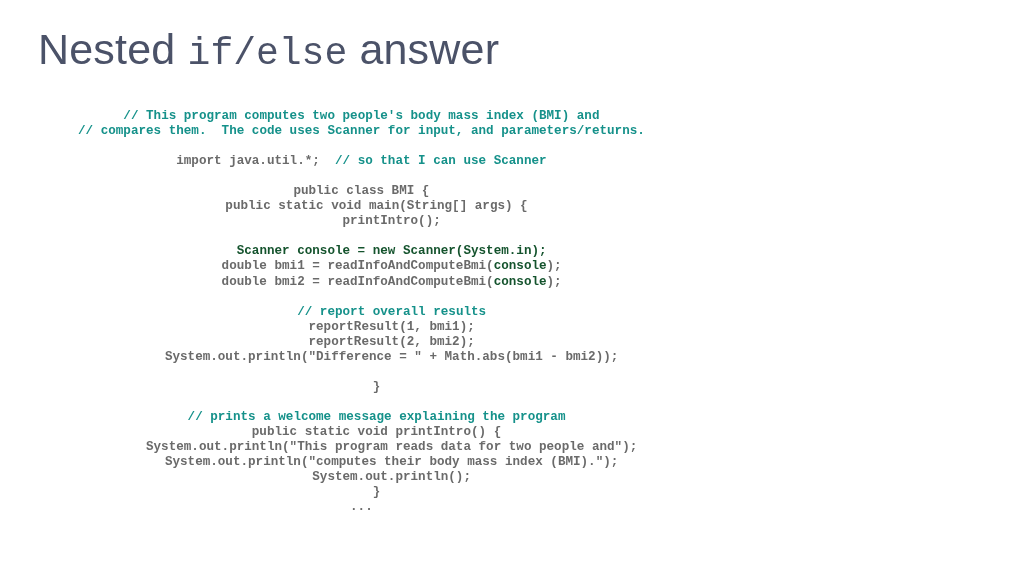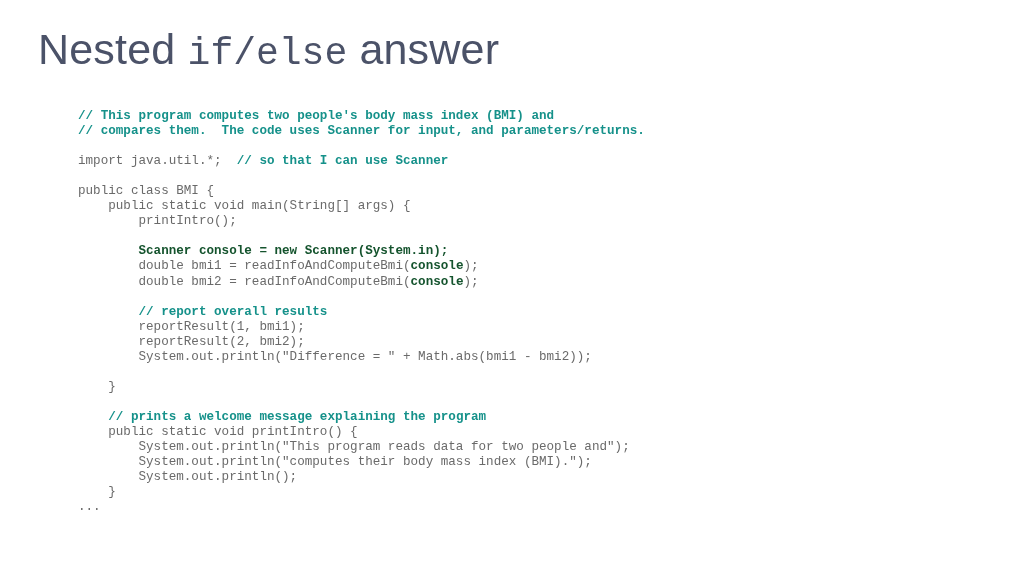--- a/index.html
+++ b/index.html
@@ -35,32 +35,32 @@
   
   .code-block {
     position:absolute;
     left:78px; top:109px;
     font-family:"Liberation Mono", "DejaVu Sans Mono", monospace;
     font-size:12.6px;
     line-height:15.05px;
     color:#6a6a6a;
     white-space:pre;
   }
-  .code-line { white-space:pre; min-height:15.05px; }
+  .code-line { white-space:pre; min-height:15.05px;text-align:center; }
   .code-line.blank { height:15.05px; }
 
   .tok-comment {
     color:#15918a;
     font-weight:bold;
   }
   .tok-strong {
     color:#14532d;
     font-weight:bold;
   }
-  .tok-plain { color:#6a6a6a; font-weight:normal; }
+  .tok-plain { color:#6a6a6a; font-weight:bold; }
 </style>
 </head>
 <body>
 
 <div class="slide">
 
   <h1 class="slide-title">
     <span>Nested </span><span class="mono">if/else</span><span> answer</span>
   </h1>
 

